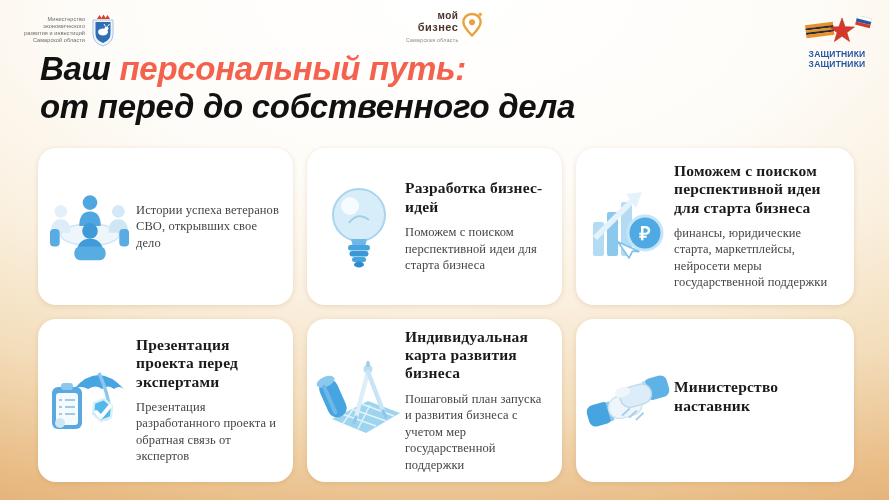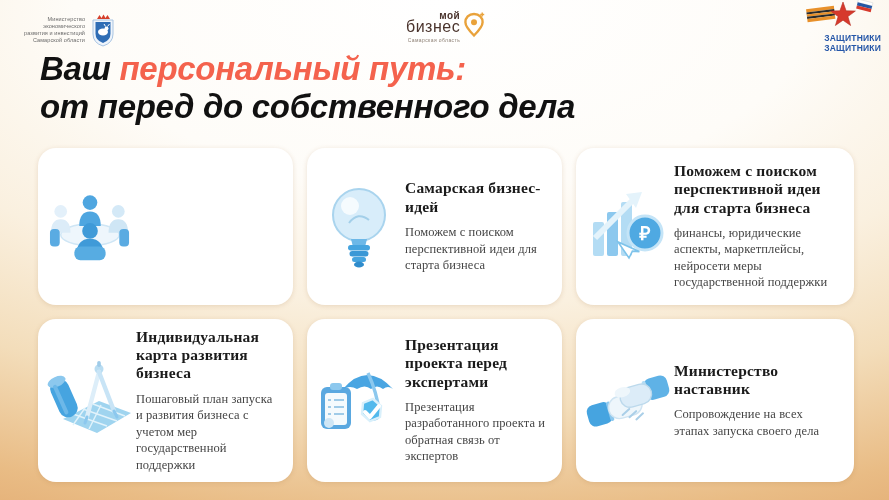--- a/index.html
+++ b/index.html
@@ -10,23 +10,23 @@
       #ffffff 0%, #fefcf8 32%, #faf0df 52%, #f3ddba 70%, #e9bc85 88%, #e2a96f 100%);
   }
 
   
   .logos{position:absolute;inset:0;pointer-events:none;}
   .ministry{position:absolute;left:24px;top:12px;display:flex;align-items:center;gap:5px;}
   .ministry-text{font-size:5.5px;line-height:6.8px;color:#6a6a6a;text-align:right;letter-spacing:.1px;}
   .mb{position:absolute;left:406px;top:11px;display:flex;align-items:flex-start;gap:4px;}
   .mb-textcol{text-align:right;color:#4a332c;}
   .mb-line1{font-size:10px;font-weight:bold;line-height:9px;letter-spacing:.5px;}
-  .mb-line2{font-size:16px;font-weight:normal;line-height:14px;letter-spacing:.5px;}
+  .mb-line2{font-size:11px;font-weight:bold;line-height:14px;letter-spacing:.5px;}
   .mb-sub{font-size:5px;color:#8c7f74;letter-spacing:.4px;margin-top:3px;white-space:nowrap;}
-  .defenders{position:absolute;right:8px;top:0;width:88px;text-align:right;}
+  .defenders{position:absolute;right:8px;top:16px;width:88px;text-align:center;}
   .def-text{font-size:8.5px;font-weight:bold;line-height:9.5px;color:var(--defenders-blue,#2456a8);letter-spacing:.2px;}
 
   
   .title{
     position:absolute;left:40px;top:50px;margin:0;
     font-family:"Liberation Sans",sans-serif;
     font-size:33px;line-height:38px;font-weight:bold;font-style:italic;
     color:#111;letter-spacing:-.3px;
   }
   .title .accent{color:var(--accent,#f4624d);}
@@ -137,87 +137,59 @@
             <rect x="75" y="44" width="10" height="18" rx="4" fill="#5aabe2"></rect>
           </g>
           <g>
             <circle cx="45" cy="46" r="8" fill="#3f9ad8"></circle>
             <path d="M31,72 q0,-18 14,-18 q14,0 14,18 z" fill="#3f9ad8"></path>
             <rect x="29" y="62" width="32" height="14" rx="6" fill="#57ace2"></rect>
           </g>
         </svg>
       </div>
       <div class="card-body">
+        <div class="card-desc">Истории успеха ветеранов СВО, открывших свое дело</div>
       </div>
     </article>
 
     <article class="card">
       <div class="card-icon">
         <svg width="80" height="84" viewBox="0 0 80 84">
           <circle cx="40" cy="30" r="26" fill="#d8edfa" stroke="#a9d4ee" stroke-width="2"></circle>
           <circle cx="31" cy="21" r="9" fill="#ffffff" opacity="0.75"></circle>
           <path d="M30,38 q9,-12 20,-3" stroke="#a3cfe9" stroke-width="2" fill="none"></path>
           <path d="M32,54 h16 l-1.5,6 h-13 z" fill="#6db8e8"></path>
           <rect x="29" y="60" width="22" height="5.5" rx="2.7" fill="#46a4df"></rect>
           <rect x="30.5" y="66" width="19" height="5.5" rx="2.7" fill="#3b98d6"></rect>
           <rect x="33" y="72" width="14" height="5" rx="2.5" fill="#46a4df"></rect>
           <ellipse cx="40" cy="79.5" rx="5" ry="3" fill="#2f8ccc"></ellipse>
         </svg>
       </div>
       <div class="card-body">
-        <h2 class="card-title">Самарская бизнес-идей</h2>
+        <h2 class="card-title">Разработка бизнес-идей</h2>
         <div class="card-desc">Поможем с поиском перспективной идеи для старта бизнеса</div>
       </div>
     </article>
 
     <article class="card">
       <div class="card-icon">
         <svg width="80" height="82" viewBox="0 0 80 82">
           <rect x="5" y="36" width="11" height="34" rx="2" fill="#b3dcf4"></rect>
           <rect x="19" y="26" width="11" height="44" rx="2" fill="#8cc8ee"></rect>
           <rect x="33" y="16" width="11" height="54" rx="2" fill="#b3dcf4"></rect>
           <path d="M7,52 L44,15" stroke="#e4f3fb" stroke-width="6" fill="none"></path>
           <path d="M38,8 L54,6 L48,22 Z" fill="#e4f3fb"></path>
           <circle cx="57" cy="47" r="17" fill="#4fa9e2" stroke="#c4e4f7" stroke-width="3"></circle>
           <text x="57" y="54" font-size="19" font-weight="bold" fill="#ffffff" text-anchor="middle" font-family="Liberation Sans,sans-serif">₽</text>
           <path d="M30,56 l11,16 l3.4,-6.8 l7,.4 z" fill="#ffffff" stroke="#7ec3ea" stroke-width="1.6"></path>
         </svg>
       </div>
       <div class="card-body">
         <h2 class="card-title">Поможем с поиском перспективной идеи для старта бизнеса</h2>
-        <div class="card-desc">финансы, юридические аспекты, маркетплейсы, нейросети меры государственной поддержки</div>
-      </div>
-    </article>
-
-    <article class="card">
-      <div class="card-icon">
-        <svg width="86" height="84" viewBox="0 0 86 84">
-          <polygon points="16,60 52,42 84,54 50,74" fill="#9fd4ef"></polygon>
-          <g stroke="#e2f3fb" stroke-width="1.4">
-            <line x1="26" y1="55" x2="60" y2="67"></line>
-            <line x1="36" y1="50" x2="70" y2="62"></line>
-            <line x1="46" y1="45" x2="78" y2="57"></line>
-            <line x1="38" y1="49" x2="26" y2="66"></line>
-            <line x1="54" y1="46" x2="42" y2="70"></line>
-          </g>
-          <g transform="rotate(-24 20 40)">
-            <rect x="8" y="18" width="19" height="40" rx="9.5" fill="#46a4e0"></rect>
-            <ellipse cx="17.5" cy="20" rx="9.5" ry="5" fill="#8cc8ee"></ellipse>
-            <rect x="12" y="22" width="4" height="32" rx="2" fill="#6db8e8"></rect>
-          </g>
-          <circle cx="52" cy="10" r="4.5" fill="#b9ddf2"></circle>
-          <rect x="50.2" y="2" width="3.6" height="6" rx="1.8" fill="#9fcbe8"></rect>
-          <path d="M52,13 L40,58" stroke="#ddeef9" stroke-width="4.4" fill="none" stroke-linecap="round"></path>
-          <path d="M52,13 L67,52" stroke="#c8e4f6" stroke-width="4.4" fill="none" stroke-linecap="round"></path>
-          <path d="M40,58 l-2,6 M67,52 l3,6" stroke="#8cc8ee" stroke-width="3" stroke-linecap="round"></path>
-        </svg>
-      </div>
-      <div class="card-body">
-        <h2 class="card-title">Индивидуальная карта развития бизнеса</h2>
-        <div class="card-desc">Пошаговый план запуска и развития бизнеса с учетом мер государственной поддержки</div>
+        <div class="card-desc">финансы, юридические старта, маркетплейсы, нейросети меры государственной поддержки</div>
       </div>
     </article>
 
     <article class="card">
       <div class="card-icon">
         <svg width="84" height="84" viewBox="0 0 84 84">
           <rect x="4" y="28" width="30" height="42" rx="6" fill="#5aa8e0"></rect>
           <rect x="8" y="34" width="22" height="32" rx="3" fill="#f4fafd"></rect>
           <rect x="13" y="24" width="12" height="7" rx="3" fill="#8cc8ee"></rect>
           <g stroke="#9fcbe8" stroke-width="2">
@@ -232,20 +204,49 @@
           <path d="M26,30 Q50,2 76,30 Q71,26 66,30 Q60,25 54,30 Q48,25 40,30 Q33,26 26,30 Z" fill="#49a5e2"></path>
           <path d="M51,14 Q60,34 62,52" stroke="#8cc8ee" stroke-width="3.4" fill="none"></path>
           <path d="M62,52 q1,8 -6,8" stroke="#8cc8ee" stroke-width="3.4" fill="none"></path>
           <path d="M46,44 l10,-4 l8,7 l-1,11 l-10,4 l-8,-7 z" fill="#52b9ec" stroke="#d9f0fb" stroke-width="2.4"></path>
           <path d="M48,53 l5,5 l9,-11" stroke="#ffffff" stroke-width="4" fill="none" stroke-linecap="round" stroke-linejoin="round"></path>
         </svg>
       </div>
       <div class="card-body">
         <h2 class="card-title">Презентация проекта перед экспертами</h2>
         <div class="card-desc">Презентация разработанного проекта и обратная связь от экспертов</div>
+      </div>
+    </article>
+
+    <article class="card">
+      <div class="card-icon">
+        <svg width="86" height="84" viewBox="0 0 86 84">
+          <polygon points="16,60 52,42 84,54 50,74" fill="#9fd4ef"></polygon>
+          <g stroke="#e2f3fb" stroke-width="1.4">
+            <line x1="26" y1="55" x2="60" y2="67"></line>
+            <line x1="36" y1="50" x2="70" y2="62"></line>
+            <line x1="46" y1="45" x2="78" y2="57"></line>
+            <line x1="38" y1="49" x2="26" y2="66"></line>
+            <line x1="54" y1="46" x2="42" y2="70"></line>
+          </g>
+          <g transform="rotate(-24 20 40)">
+            <rect x="8" y="18" width="19" height="40" rx="9.5" fill="#46a4e0"></rect>
+            <ellipse cx="17.5" cy="20" rx="9.5" ry="5" fill="#8cc8ee"></ellipse>
+            <rect x="12" y="22" width="4" height="32" rx="2" fill="#6db8e8"></rect>
+          </g>
+          <circle cx="52" cy="10" r="4.5" fill="#b9ddf2"></circle>
+          <rect x="50.2" y="2" width="3.6" height="6" rx="1.8" fill="#9fcbe8"></rect>
+          <path d="M52,13 L40,58" stroke="#ddeef9" stroke-width="4.4" fill="none" stroke-linecap="round"></path>
+          <path d="M52,13 L67,52" stroke="#c8e4f6" stroke-width="4.4" fill="none" stroke-linecap="round"></path>
+          <path d="M40,58 l-2,6 M67,52 l3,6" stroke="#8cc8ee" stroke-width="3" stroke-linecap="round"></path>
+        </svg>
+      </div>
+      <div class="card-body">
+        <h2 class="card-title">Индивидуальная карта развития бизнеса</h2>
+        <div class="card-desc">Пошаговый план запуска и развития бизнеса с учетом мер государственной поддержки</div>
       </div>
     </article>
 
     <article class="card">
       <div class="card-icon">
         <svg width="86" height="80" viewBox="0 0 86 80">
           <g transform="rotate(-16 43 40)">
             <rect x="0" y="34" width="24" height="22" rx="7" fill="#46a4e0"></rect>
             <rect x="21" y="35" width="4" height="20" rx="2" fill="#8cc8ee"></rect>
             <rect x="62" y="24" width="24" height="22" rx="7" fill="#5fb2e6"></rect>
@@ -256,18 +257,17 @@
               <line x1="34" y1="52" x2="42" y2="48"></line>
               <line x1="40" y1="56" x2="48" y2="52"></line>
               <line x1="46" y1="60" x2="54" y2="56"></line>
             </g>
             <ellipse cx="40" cy="30" rx="8" ry="5" fill="#eef6fb"></ellipse>
           </g>
         </svg>
       </div>
       <div class="card-body">
         <h2 class="card-title">Министерство наставник</h2>
-        <div class="card-desc">Сопровождение на всех этапах запуска своего дела</div>
       </div>
     </article>
 
   </div>
 </div>
 
 </body></html>

